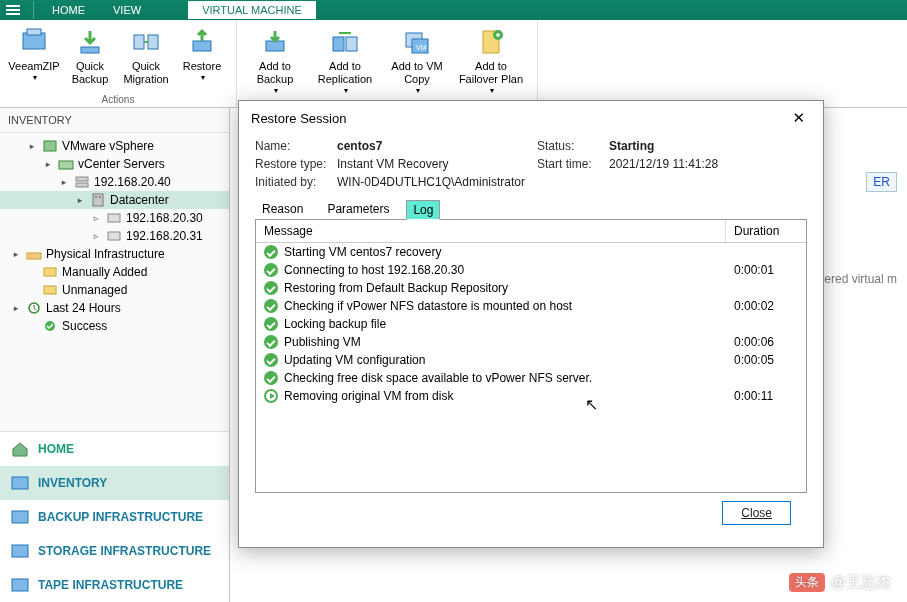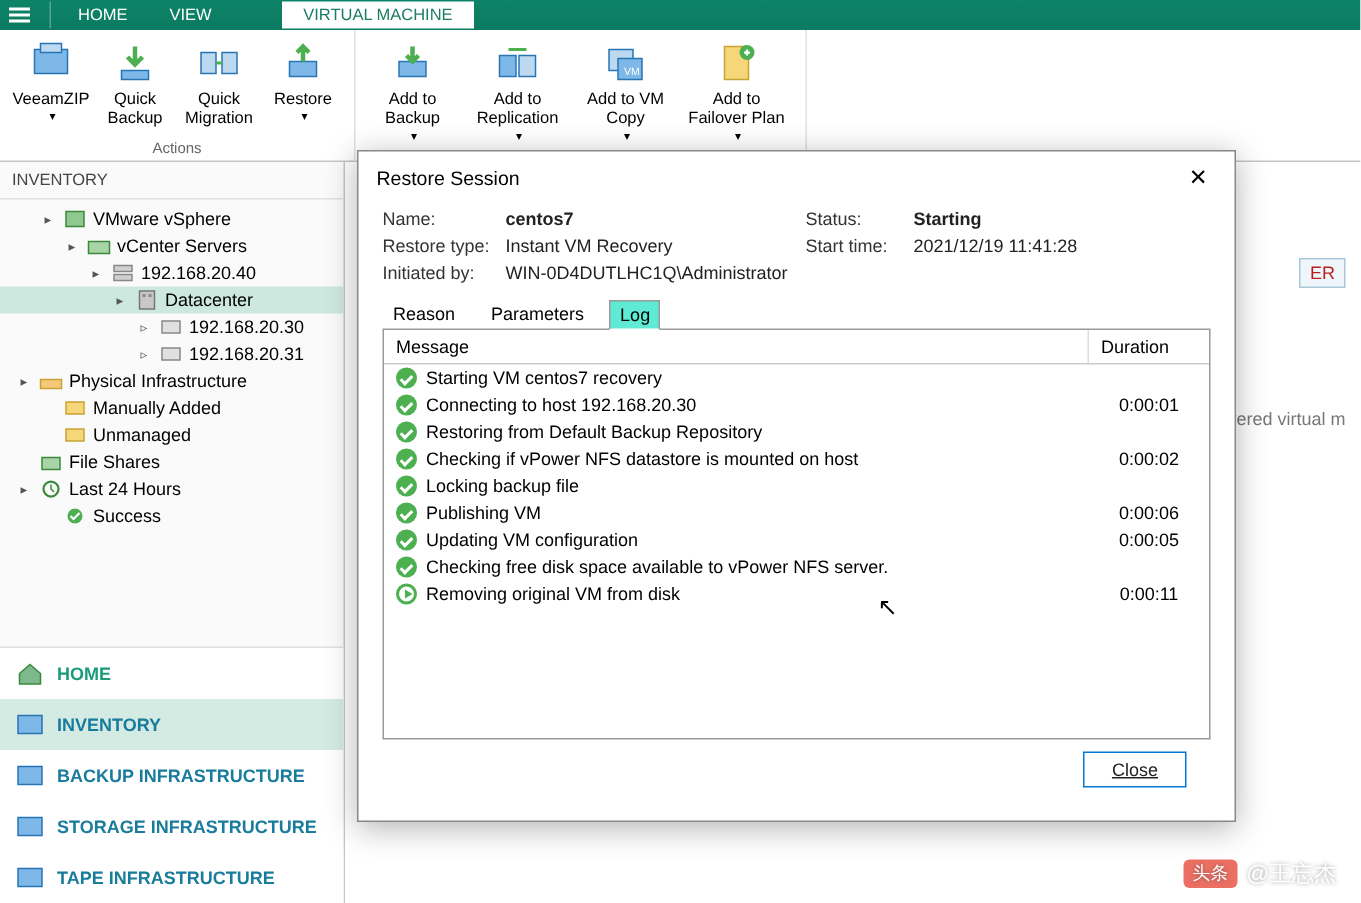--- a/index.html
+++ b/index.html
@@ -46,21 +46,21 @@
 .info-bold { font-weight: 600; }
 .tabs { display: flex; gap: 10px; font-size: 12px; padding-bottom: 0; }
 .tab { padding: 2px 6px; cursor: pointer; border: 1px solid transparent; }
 .tab.active { border: 1px solid #999; border-bottom: 1px solid #fff; position: relative; top: 1px; background: #5eead4; }
 .log-panel { border: 1px solid #999; flex: 1; overflow: auto; }
 .log-head { display: flex; font-size: 12px; border-bottom: 1px solid #ccc; position: sticky; top:0; background:#fff; }
 .log-head .c1 { flex: 1; padding: 4px 8px; border-right: 1px solid #ddd; }
 .log-head .c2 { width: 80px; padding: 4px 8px; }
 .log-row { display: flex; font-size: 12px; }
 .log-row .c1 { flex: 1; padding: 2px 8px; display: flex; align-items: center; gap: 6px; }
-.log-row .c2 { width: 80px; padding: 2px 8px; text-align: center; }
+.log-row .c2 { width: 80px; padding: 2px 8px; }
 .status-ok { width: 14px; height: 14px; border-radius: 50%; background: #4caf50; position: relative; flex-shrink: 0; }
 .status-ok::after { content: ""; position: absolute; left: 3px; top: 5px; width: 6px; height: 3px; border-left: 2px solid #fff; border-bottom: 2px solid #fff; transform: rotate(-45deg); }
 .status-run { width: 14px; height: 14px; border-radius: 50%; border: 2px solid #4caf50; position: relative; flex-shrink: 0; }
 .status-run::after { content: ""; position: absolute; left: 4px; top: 2px; border-left: 5px solid #4caf50; border-top: 3px solid transparent; border-bottom: 3px solid transparent; }
 .dialog-footer { padding: 8px 16px 14px; display: flex; justify-content: flex-end; }
 .btn { padding: 4px 18px; font-size: 12px; border: 1px solid #0078d4; background: #fff; cursor: pointer; text-decoration: underline; color: #222; }
 
 .cursor { position: absolute; left: 585px; top: 395px; font-size: 16px; color: #000; pointer-events: none; z-index: 100; }
 
 .watermark { position: absolute; right: 16px; bottom: 10px; color: #fff; font-size: 15px; text-shadow: 0 0 3px rgba(0,0,0,0.5); opacity: 0.8; display:flex; align-items:center; gap:6px; }
@@ -259,29 +259,20 @@
         <div class="tree-node" style="padding-left: 26px;">
           <span class="tree-toggle"></span>
           <span class="tree-icon">
             <svg width="16" height="14">
               <rect x="2" y="3" width="12" height="8" fill="#f5d77a" stroke="#c9a335"></rect>
             </svg>
           </span>
           <span>Unmanaged</span>
         </div>
         <div class="tree-node" style="padding-left: 10px;">
-          <span class="tree-toggle"></span>
-          <span class="tree-icon">
-            <svg width="16" height="14">
-              <rect x="2" y="4" width="12" height="8" fill="#a8d4a8" stroke="#3a8a3a"></rect>
-            </svg>
-          </span>
-          <span>File Shares</span>
-        </div>
-        <div class="tree-node" style="padding-left: 10px;">
           <span class="tree-toggle">▸</span>
           <span class="tree-icon">
             <svg width="16" height="14">
               <circle cx="8" cy="7" r="5" fill="none" stroke="#3a8a3a" stroke-width="1.5"></circle>
               <path d="M8 4 L8 7 L10 9" stroke="#3a8a3a" fill="none"></path>
             </svg>
           </span>
           <span>Last 24 Hours</span>
         </div>
         <div class="tree-node" style="padding-left: 26px;">
@@ -322,21 +313,21 @@
         </div>
         <div class="nav-item section-nav">
           <span class="nav-icon"><svg width="20" height="18">
               <rect x="2" y="3" width="16" height="12" fill="#7db8e8" stroke="#2875b5"></rect>
             </svg></span>
           <span>TAPE INFRASTRUCTURE</span>
         </div>
       </div>
   </div>
   <div class="content">
-    <div style="position:absolute;right:10px;top:64px;color:#b91c1c;border:1px solid #a8c8d8;padding:2px 6px;background:#eef6fb">ER</div>
+    <div style="position:absolute;right:10px;top:64px;color:#1d4ed8;border:1px solid #a8c8d8;padding:2px 6px;background:#eef6fb">ER</div>
     <div class="fragment-text">vered virtual m</div>
   </div>
 </div>
 
 <div class="dialog">
   <div class="dialog-title">
     <span>Restore Session</span>
     <span class="dialog-close">✕</span>
   </div>
   <div class="dialog-body">

